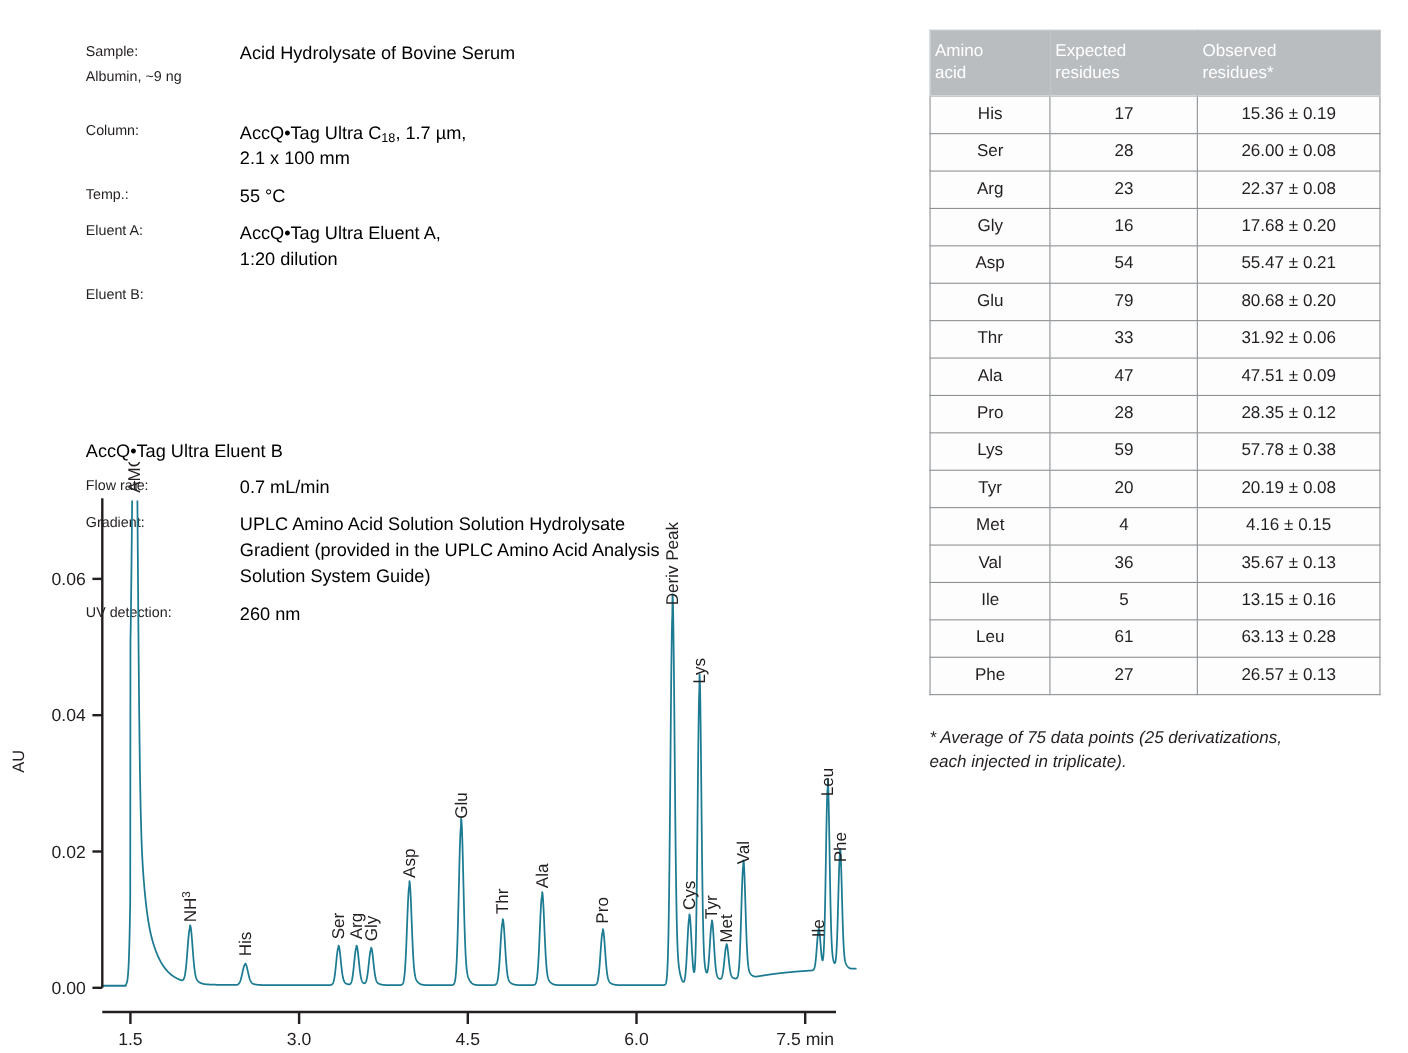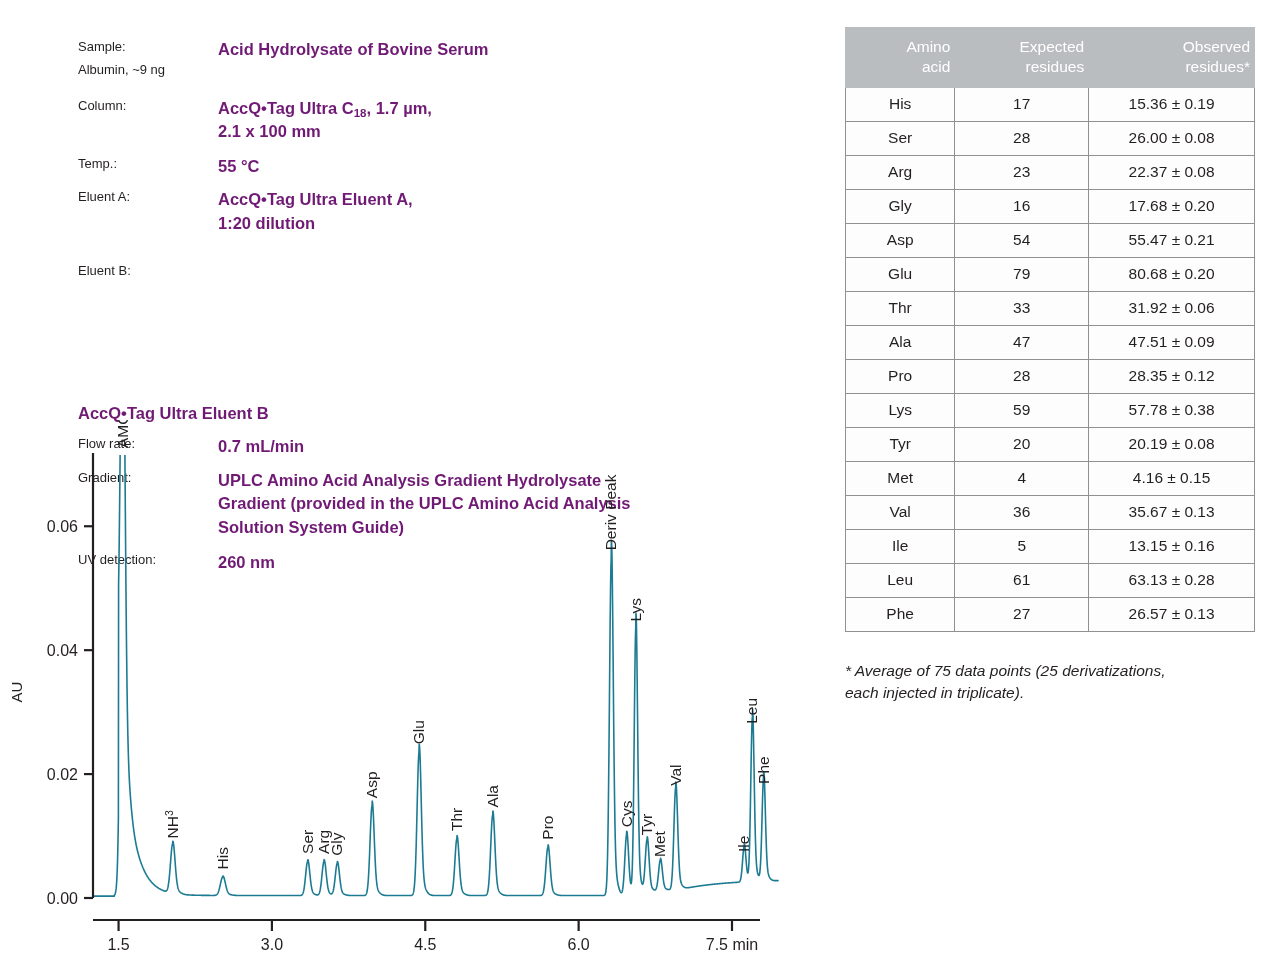--- a/index.html
+++ b/index.html
@@ -33,34 +33,33 @@
     flex: 0 0 140px;
     font-size: 13px;
     line-height: 1.42;
     color: #231f20;
     white-space: pre-line;
   }
   .method-value {
     flex: 1;
     font-size: 16.5px;
     line-height: 1.42;
-    color: #701a75;
+    color: #000000;
     white-space: pre-line;
-    font-weight: bold;
   }
   .method-value sub {
     font-size: 11.5px;
     vertical-align: baseline;
     position: relative;
     top: 3px;
   }
   #row-sample .method-label { width: 140px; }
   #row-sample { margin-bottom: 11px; }
   #row-column { margin-bottom: 11px; margin-top: 16px; }
-  #row-eluentA { margin-bottom: 27px; }
+  #row-eluentA { margin-bottom: 11px; }
   #row-gradient { margin-bottom: 12px; }
   #row-temp { margin-bottom: 10px; }
   #row-eluentB { margin-bottom: 10px; flex-direction: column; }
   #row-flow { margin-bottom: 10px; }
 
   
   #residue-table {
     position: absolute;
     left: 845px;
     top: 27px;
@@ -68,21 +67,21 @@
     width: 410px;
     font-size: 15.5px;
   }
   #residue-table th {
     background: #b9bdc0;
     color: #ffffff;
     font-weight: normal;
     font-size: 15.5px;
     line-height: 1.28;
     padding: 9px 4px 10px 4px;
-    text-align: right;
+    text-align: left;
     border: 1px solid #b9bdc0;
     vertical-align: middle;
   }
   #residue-table td {
     border: 1px solid #8d9194;
     padding: 7px 4px 8px 4px;
     text-align: center;
     color: #231f20;
     font-size: 15.5px;
     background: #fdfdfd;
@@ -142,21 +141,21 @@
 </style>
 </head>
 <body>
 
 <div id="method-block">
 
   <div class="method-row" id="row-sample">
     <div class="method-label">Sample:</div>
     <div class="method-value">Acid Hydrolysate of Bovine Serum</div>
   </div>
-  <div class="method-row" style="margin-top:-11px; margin-bottom:17px;">
+  <div class="method-row" style="margin-top:-11px; margin-bottom:30px;">
     <div class="method-label" style="width:auto;flex:0 0 auto;">Albumin, ~9 ng</div>
   </div>
 
   <div class="method-row" id="row-column">
     <div class="method-label">Column:</div>
     <div class="method-value"><span>AccQ•Tag Ultra C</span><sub>18</sub><span>, 1.7 µm,</span><br><span>2.1 x 100 mm</span></div>
   </div>
 
   <div class="method-row" id="row-temp">
     <div class="method-label">Temp.:</div>
@@ -174,21 +173,21 @@
     <div class="method-value">AccQ•Tag Ultra Eluent B</div>
   </div>
 
   <div class="method-row" id="row-flow">
     <div class="method-label">Flow rate:</div>
     <div class="method-value">0.7 mL/min</div>
   </div>
 
   <div class="method-row" id="row-gradient">
     <div class="method-label">Gradient:</div>
-    <div class="method-value">UPLC Amino Acid Analysis  Gradient Hydrolysate
+    <div class="method-value">UPLC Amino Acid Solution  Solution Hydrolysate
 Gradient (provided in the UPLC Amino Acid Analysis
 Solution System Guide)</div>
   </div>
 
   <div class="method-row" id="row-uv">
     <div class="method-label">UV detection:</div>
     <div class="method-value">260 nm</div>
   </div>
 
 </div>

